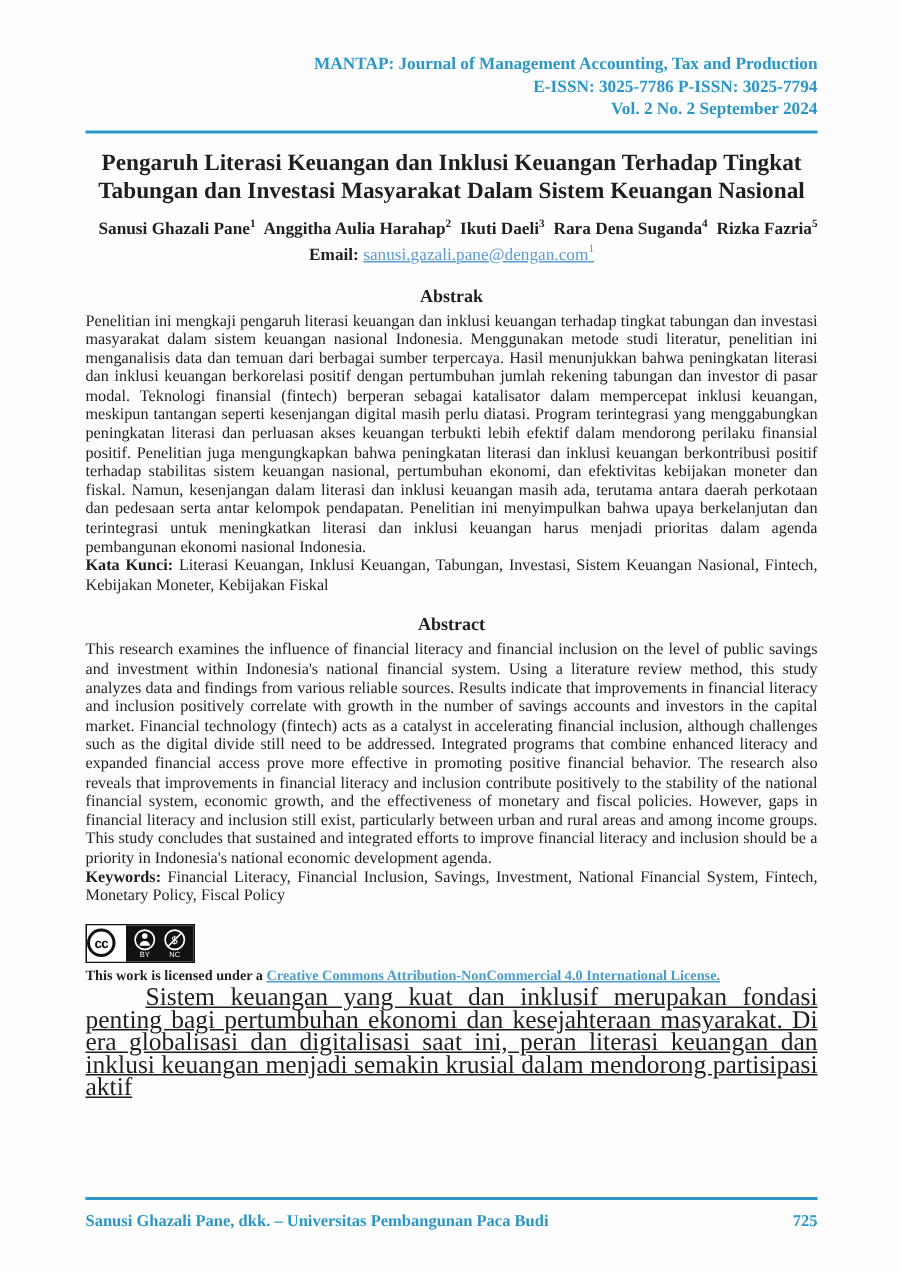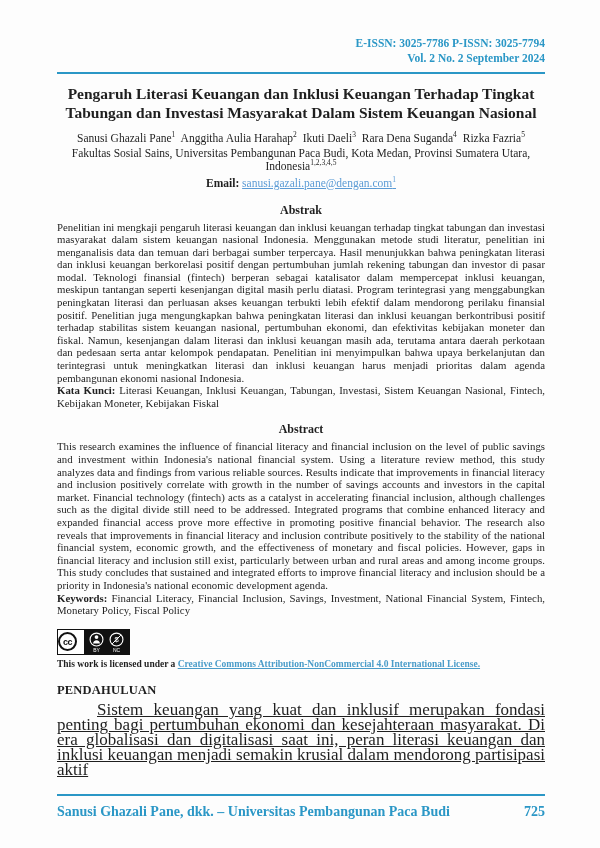--- a/index.html
+++ b/index.html
@@ -32,21 +32,21 @@
     margin: 6px 0 10px 0;
   }
 
   
   .title {
     font-size: 15.5px; line-height: 19px;
     font-weight: bold; text-align: center;
     margin: 0 0 10px 0;
   }
   .authors {
-    text-align: center; font-weight: normal;
+    text-align: right; font-weight: bold;
     font-size: 11.5px; line-height: 13.5px;
     margin: 0 0 1px 0;
   }
   .author { margin-right: 3px; }
   .author:last-child { margin-right: 0; }
   sup { font-size: 7.5px; line-height: 0; }
   .affiliation {
     text-align: center; font-size: 11.5px; line-height: 13.5px;
   }
   .email-line { text-align: center; font-size: 11.5px; line-height: 14px; margin-top: 2px; }
@@ -102,49 +102,47 @@
     font-size: 17px; line-height: 15px;
     text-align: justify; text-indent: 40px; margin: 0; text-decoration: underline;
   }
 
   
   .footer {
     position: absolute; left: 57px; right: 55px; bottom: 28px;
     border-top: 2px solid #2B97C6;
     padding-top: 8px;
     display: flex; justify-content: space-between;
-    color: #2B97C6; font-weight: bold; font-size: 14px;
+    color: #2B97C6; font-weight: bold; font-size: 11px;
   }
 </style>
 </head>
 <body>
 
 <div class="page">
   <div class="content">
 
     <header class="masthead">
+      <div>MANTAP: Journal of Management Accounting, Tax and Production</div>
       <div>E-ISSN: 3025-7786 P-ISSN: 3025-7794</div>
       <div>Vol. 2 No. 2 September 2024</div>
     </header>
 
     <hr class="top-rule">
 
     <h1 class="title">Pengaruh Literasi Keuangan dan Inklusi Keuangan Terhadap Tingkat Tabungan dan Investasi Masyarakat Dalam Sistem Keuangan Nasional</h1>
 
     <div class="authors">
       <span class="author"><span>Sanusi Ghazali Pane</span><sup>1</sup></span>
       <span class="author"><span>Anggitha Aulia Harahap</span><sup>2</sup></span>
       <span class="author"><span>Ikuti Daeli</span><sup>3</sup></span>
       <span class="author"><span>Rara Dena Suganda</span><sup>4</sup></span>
       <span class="author"><span>Rizka Fazria</span><sup>5</sup></span>
     </div>
 
-    <div class="affiliation">
-      <span>Fakultas Sosial Sains, Universitas Pembangunan Paca Budi, Kota Medan, Provinsi Sumatera Utara, Indonesia</span><sup>1,2,3,4,5</sup>
-    </div>
 
     <div class="email-line">
       <span class="email-label">Email:</span>
       <a href="#" class="email-link"><span>sanusi.gazali.pane@dengan.com</span><sup>1</sup></a>
     </div>
 
     <h2 class="abs-heading">Abstrak</h2>
     <p class="abs-text">Penelitian ini mengkaji pengaruh literasi keuangan dan inklusi keuangan terhadap tingkat tabungan dan investasi masyarakat dalam sistem keuangan nasional Indonesia. Menggunakan metode studi literatur, penelitian ini menganalisis data dan temuan dari berbagai sumber terpercaya. Hasil menunjukkan bahwa peningkatan literasi dan inklusi keuangan berkorelasi positif dengan pertumbuhan jumlah rekening tabungan dan investor di pasar modal. Teknologi finansial (fintech) berperan sebagai katalisator dalam mempercepat inklusi keuangan, meskipun tantangan seperti kesenjangan digital masih perlu diatasi. Program terintegrasi yang menggabungkan peningkatan literasi dan perluasan akses keuangan terbukti lebih efektif dalam mendorong perilaku finansial positif. Penelitian juga mengungkapkan bahwa peningkatan literasi dan inklusi keuangan berkontribusi positif terhadap stabilitas sistem keuangan nasional, pertumbuhan ekonomi, dan efektivitas kebijakan moneter dan fiskal. Namun, kesenjangan dalam literasi dan inklusi keuangan masih ada, terutama antara daerah perkotaan dan pedesaan serta antar kelompok pendapatan. Penelitian ini menyimpulkan bahwa upaya berkelanjutan dan terintegrasi untuk meningkatkan literasi dan inklusi keuangan harus menjadi prioritas dalam agenda pembangunan ekonomi nasional Indonesia.</p>
     <p class="abs-text">
       <span class="kw-label">Kata Kunci:</span>
@@ -181,21 +179,20 @@
             <span class="cc-ico-label">NC</span>
           </span>
         </span>
       </a>
       <div class="license-line">
         <span>This work is licensed under a</span>
         <a href="#" class="license-link">Creative Commons Attribution-NonCommercial 4.0 International License.</a>
       </div>
     </div>
 
-    <h2 class="section-heading">PENDAHULUAN</h2>
     <p class="intro-para">Sistem keuangan yang kuat dan inklusif merupakan fondasi penting bagi pertumbuhan ekonomi dan kesejahteraan masyarakat. Di era globalisasi dan digitalisasi saat ini, peran literasi keuangan dan inklusi keuangan menjadi semakin krusial dalam mendorong partisipasi aktif</p>
 
   </div>
 
   <footer class="footer">
     <span>Sanusi Ghazali Pane, dkk. – Universitas Pembangunan Paca Budi</span>
     <span>725</span>
   </footer>
 </div>
 

